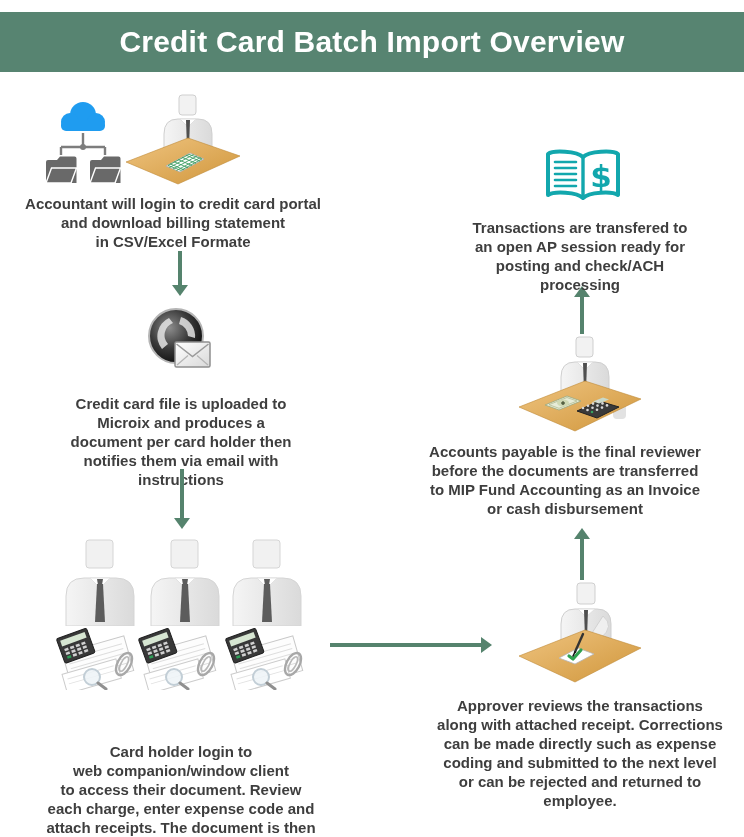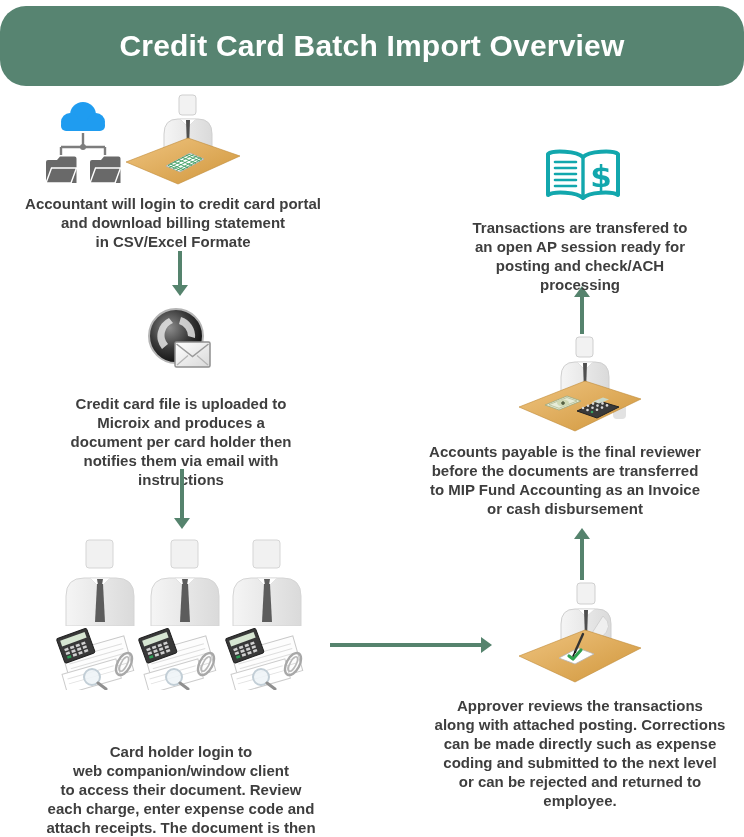--- a/index.html
+++ b/index.html
@@ -8,22 +8,22 @@
     --caption:#3e3e3e;
     --teal:#12a7ad;
   }
   *{box-sizing:border-box;}
   html,body{margin:0;padding:0;}
   body{
     width:744px;height:837px;position:relative;background:#ffffff;
     font-family:"Liberation Sans", sans-serif;overflow:hidden;
   }
   .banner{
-    position:absolute;top:6px;left:0;width:744px;height:80px;
-    background:var(--header-bg);display:flex;align-items:center;justify-content:center;border-radius:26px;
+    position:absolute;top:12px;left:0;width:744px;height:60px;
+    background:var(--header-bg);display:flex;align-items:center;justify-content:center;
   }
   .banner h1{
     margin:0;color:#ffffff;font-size:30px;font-weight:bold;letter-spacing:.2px;
   }
   .caption{
     position:absolute;margin:0;text-align:center;font-size:15px;font-weight:bold;
     line-height:19px;color:var(--caption);white-space:pre-line;
   }
   .icon{position:absolute;}
   
@@ -260,21 +260,21 @@
     <polygon points="69,32 73,32 72,60 70,60" fill="#4f4f4f"></polygon>
     <path d="M88 38 Q100 48 86 60 L77 66 Q70 61 77 55 Z" fill="#efefef" stroke="#d2d2d2"></path>
     <polygon points="4,78 70,52 126,70 60,104" fill="url(#deskGrad)" stroke="#c08a35" stroke-width="0.6"></polygon>
     <polygon points="44,80 63,70 79,76 60,86" fill="#ffffff" stroke="#b5b5b5" stroke-width="0.8"></polygon>
     <polyline points="54,78 58,81 66,72" fill="none" stroke="#2fa14f" stroke-width="3.2" stroke-linecap="round" stroke-linejoin="round"></polyline>
     <path d="M68 56 L60 74" stroke="#333333" stroke-width="2.4" stroke-linecap="round"></path>
     <path d="M60 74 L58 78" stroke="#111111" stroke-width="1.6" stroke-linecap="round"></path>
   </svg>
 
   <p class="caption" style="left:415px;top:696px;width:330px">Approver reviews the transactions
-along with attached posting. Corrections
+along with attached receipt. Corrections
 can be made directly such as expense
 coding and submitted to the next level
 or can be rejected and returned to
 employee.</p>
 
   <div class="arrow-up" style="left:574px;top:528px;height:52px">
     <div class="head"></div>
       <div class="shaft"></div>
   </div>
 

